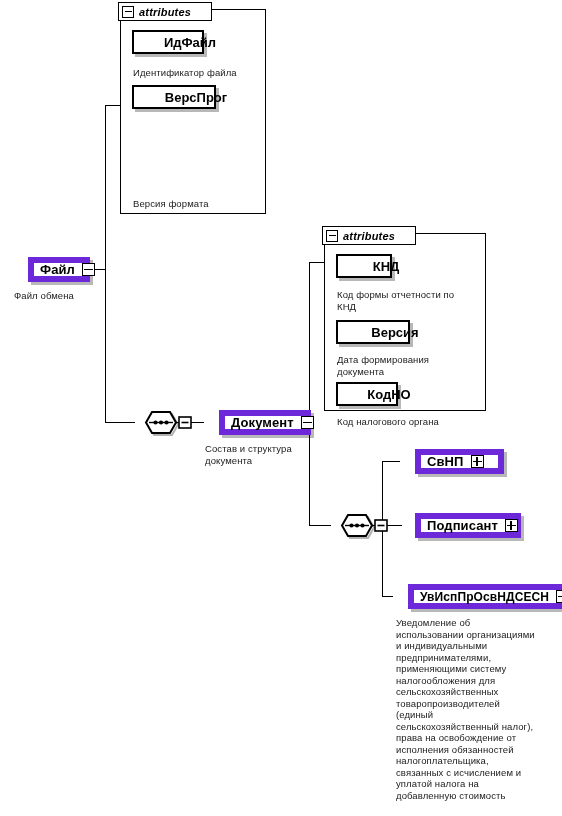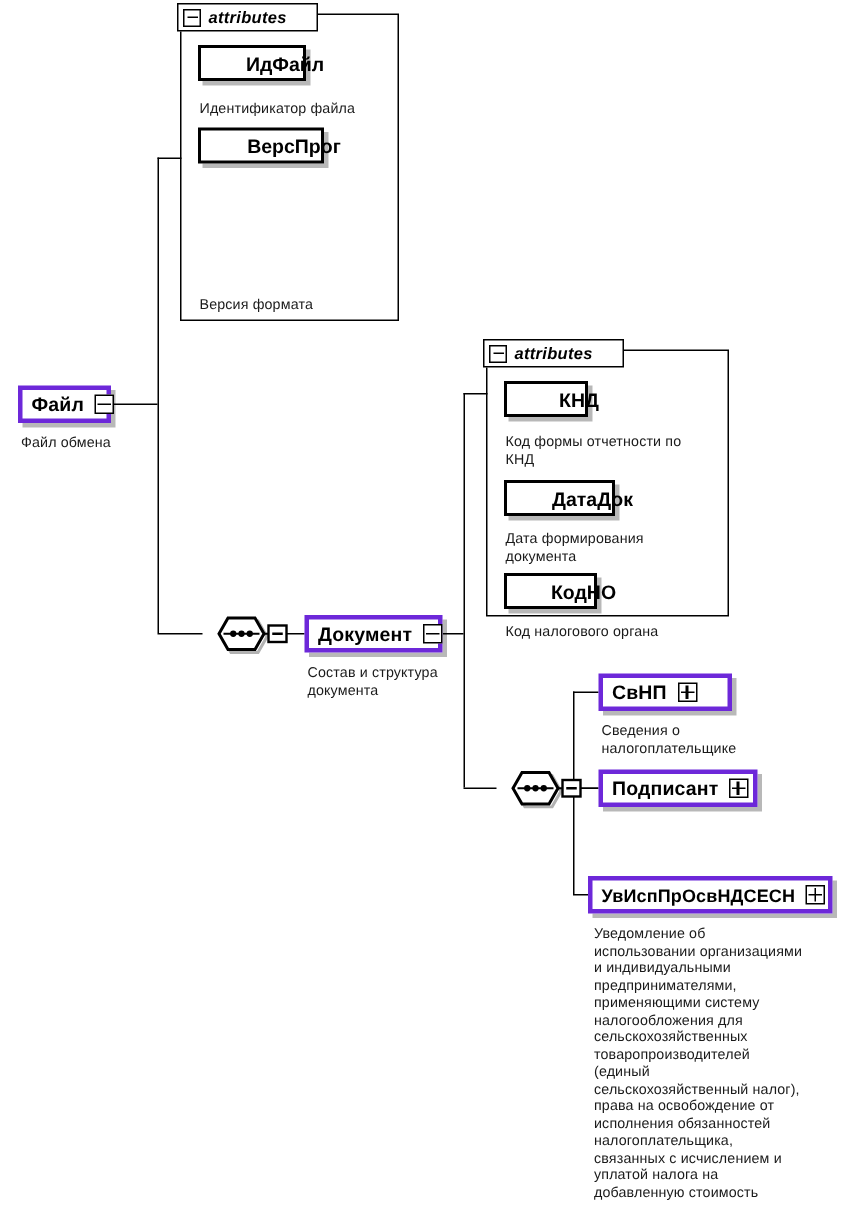--- a/index.html
+++ b/index.html
@@ -13,26 +13,27 @@
 
   
   .ln{position:absolute;background:#000;}
   .ln.h{height:1px;}
   .ln.v{width:1px;}
 
   
   .node{
     position:absolute;
     box-sizing:border-box;
-    border:3px solid #6d28d9;
+    border:6px solid #6d28d9;
     background:#fff;
     display:flex;align-items:center;
     padding:0 6px;
     box-shadow:3px 3px 0 rgba(0,0,0,.28);
     z-index:5;
+    margin-left:16px;
   }
   .node .nm{
     font-weight:bold;
     font-size:13px;
     line-height:13px;
     letter-spacing:.1px;
     white-space:nowrap;
   }
   .node.small .nm{font-size:12px;line-height:12px;}
   .node .exp{
@@ -179,21 +180,21 @@
     <span class="lbl">attributes</span>
   </div>
 
   <div class="attrbox" style="left:336px;top:254px;width:56px;height:24px;">
     <span class="nm">КНД</span>
   </div>
   <div class="cap multi" style="left: 337px; top: 289px; width: 145px; white-space: pre-line;">Код формы отчетности по
 КНД</div>
 
   <div class="attrbox" style="left:336px;top:320px;width:74px;height:24px;">
-    <span class="nm">ДатаДок</span>
+    <span class="nm">Версия</span>
   </div>
   <div class="cap multi" style="left: 337px; top: 354px; width: 145px; white-space: pre-line;">Дата формирования
 документа</div>
 
   <div class="attrbox" style="left:336px;top:382px;width:62px;height:24px;">
     <span class="nm">КодНО</span>
   </div>
   <div class="cap" style="left:337px;top:416px;width:150px;">Код налогового органа</div>
 
   <div class="seq" style="left:330px;top:512px;width:60px;height:27px;">
@@ -215,22 +216,20 @@
   <div class="ln h" style="left:387px;top:525px;width:15px;"></div>
   <div class="ln v" style="left:382px;top:461px;height:135px;"></div>
   <div class="ln h" style="left:382px;top:461px;width:18px;"></div>
   <div class="ln h" style="left:382px;top:525px;width:18px;"></div>
   <div class="ln h" style="left:382px;top:596px;width:11px;"></div>
 
   <div class="node" style="left:399px;top:449px;width:89px;height:25px;">
     <span class="nm">СвНП</span>
     <span class="exp plus"></span>
   </div>
-  <div class="cap multi" style="left: 401px; top: 482px; width: 135px; white-space: pre-line;">Сведения о
-налогоплательщике</div>
 
   <div class="node" style="left:399px;top:513px;width:106px;height:25px;">
     <span class="nm">Подписант</span>
     <span class="exp plus"></span>
   </div>
 
   <div class="node small" style="left:392px;top:584px;width:163px;height:25px;">
     <span class="nm">УвИспПрОсвНДСЕСН</span>
     <span class="exp plus"></span>
   </div>

